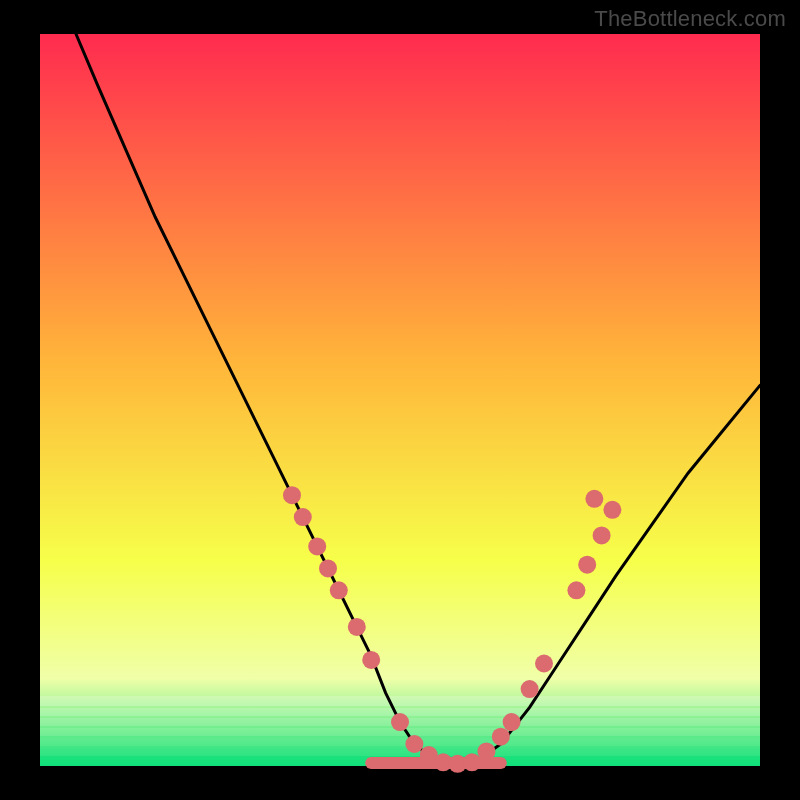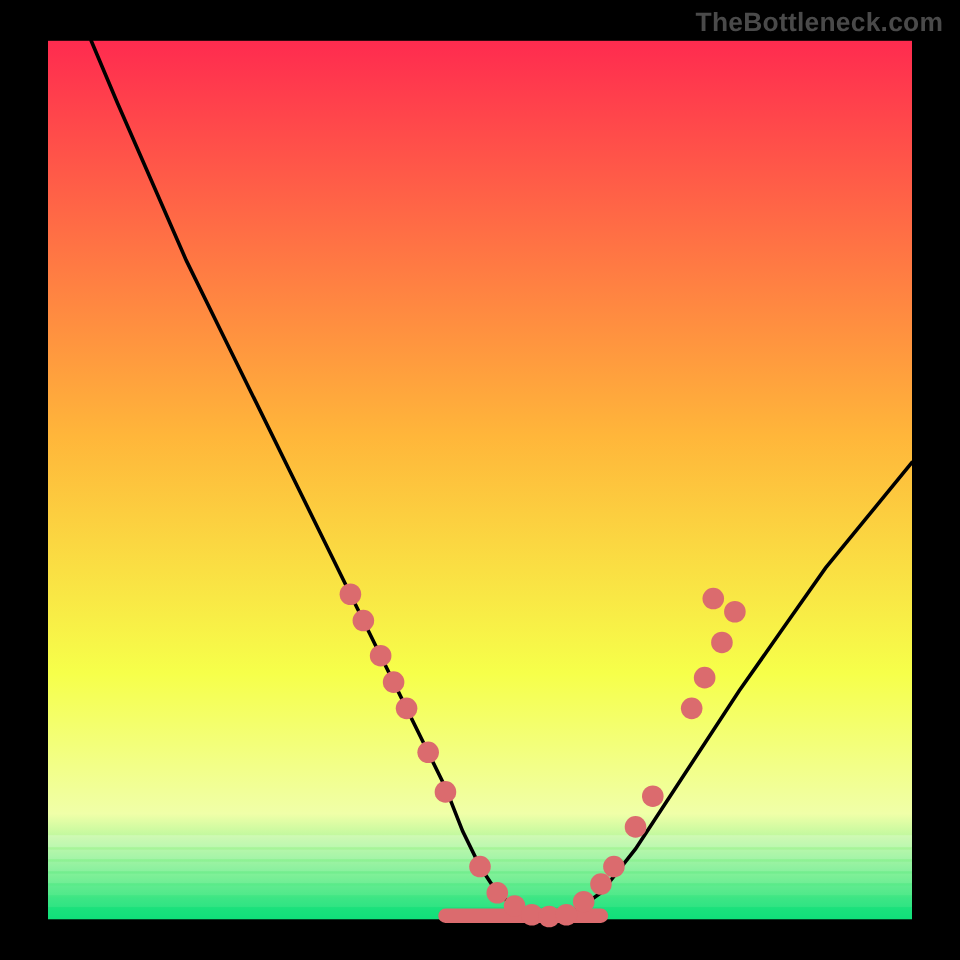--- a/index.html
+++ b/index.html
@@ -16,21 +16,21 @@
     width: 800px;
     height: 800px;
     background: #000;
   }
   .watermark {
     position: absolute;
     top: 6px;
     right: 14px;
     color: #4a4a4a;
     font-size: 22px;
-    font-weight: 700;
+    font-weight: 400;
     letter-spacing: 0.2px;
     z-index: 5;
     user-select: none;
   }
   svg {
     display: block;
   }
 </style>
 </head>
 <body>

